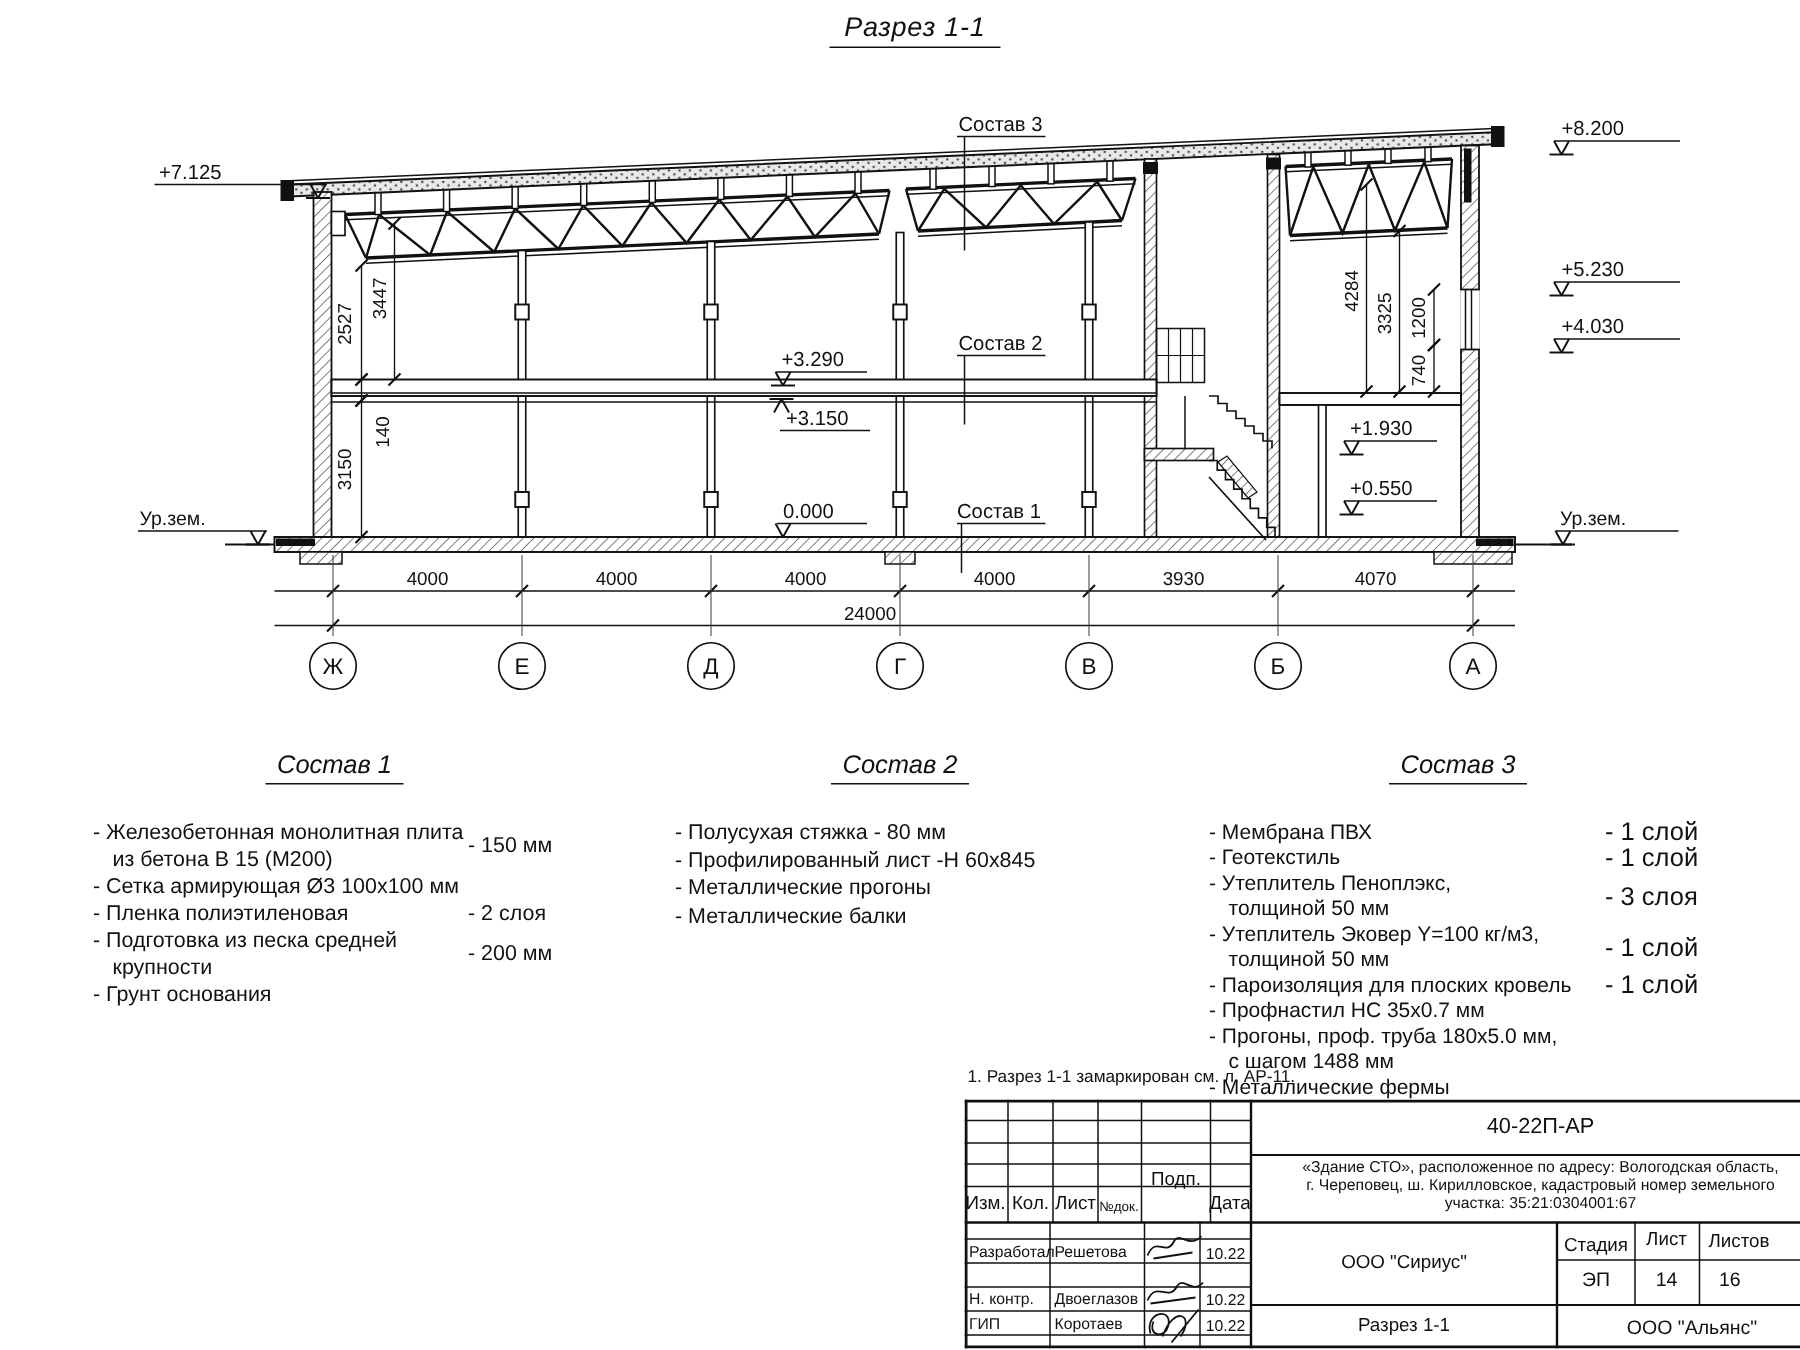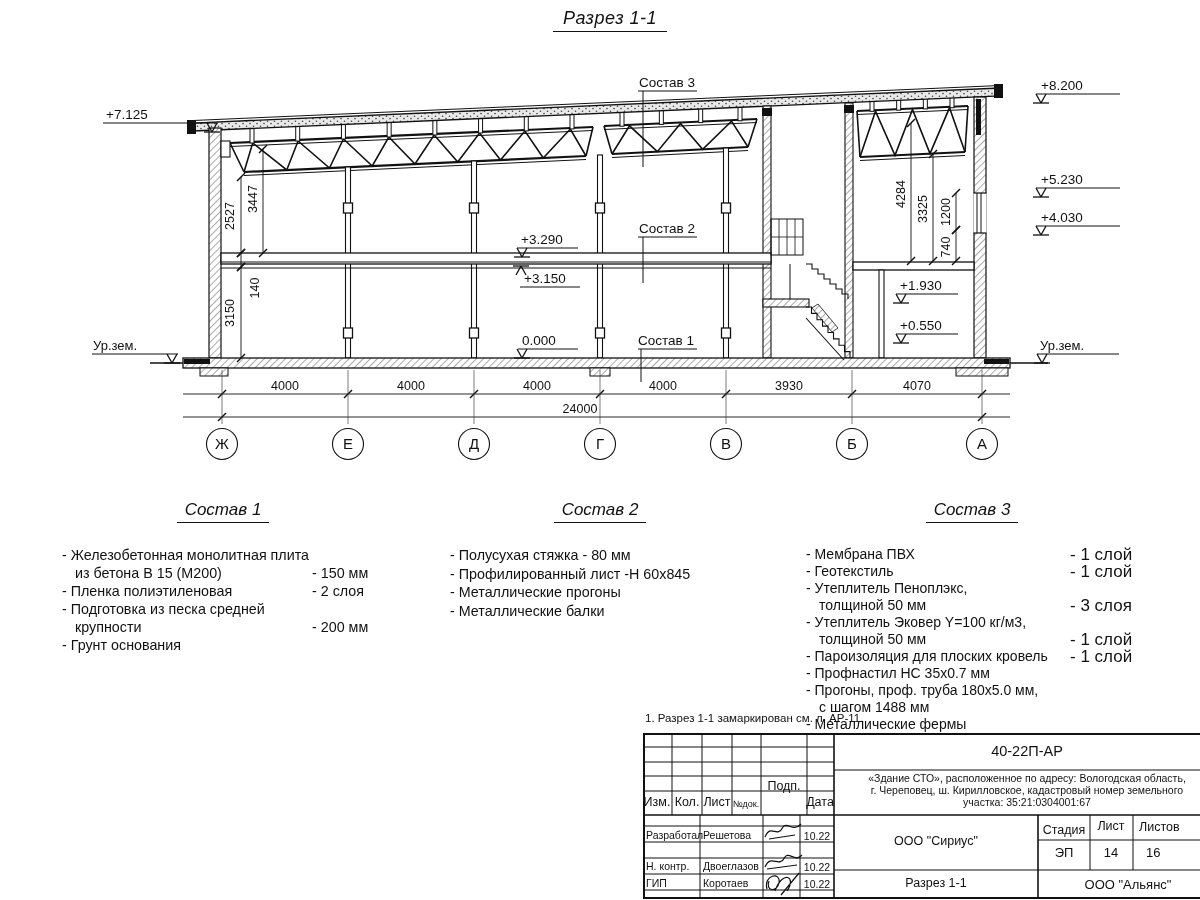--- a/index.html
+++ b/index.html
@@ -9,21 +9,21 @@
   }
   #dwg{position:absolute;left:0;top:0}
   #dwg text{font-family:"Liberation Sans",sans-serif;fill:#111}
   .main-title{position:absolute;left:460px;top:8px;width:300px;text-align:center}
   .main-title span{display:inline-block;font-style:italic;font-size:18px;letter-spacing:.5px;
     border-bottom:1.3px solid #111;padding:0 10px 2px}
   .spec{position:absolute}
   .spec-head-wrap{text-align:center}
   .spec-head{display:inline-block;font-style:italic;font-size:17px;border-bottom:1.2px solid #111;padding:0 8px 2px}
   .spec-items{margin-top:23px}
-  .spec-item{display:flex;align-items:flex-end}
+  .spec-item{display:flex;align-items:center}
   .spec-text{flex:1 1 auto;min-width:0}
   .spec-line{font-size:14.3px;line-height:18px;white-space:nowrap}
   #spec2 .spec-line{line-height:18.5px}
   #spec3 .spec-line{font-size:14px;line-height:17px}
   .cont{padding-left:13px}
   .spec-val{flex:0 0 72px;font-size:14.3px;line-height:18px;white-space:nowrap}
   #spec3 .spec-val{flex-basis:68px;font-size:17px;line-height:17px}
   .note{position:absolute;left:645px;top:712px;font-size:11.5px;white-space:nowrap}
   #titleblock{position:absolute;left:643px;top:733px;width:580px;height:166px}
   #tbgrid{position:absolute;left:0;top:0}
@@ -301,20 +301,26 @@
   <div class="spec-items">
     <div class="spec-item">
       <div class="spec-text">
         <div class="spec-line">- Железобетонная  монолитная плита</div>
         <div class="spec-line cont">из бетона В 15 (М200)</div>
       </div>
       <div class="spec-val">- 150 мм</div>
     </div>
     <div class="spec-item">
       <div class="spec-text">
+          <div class="spec-line">- Сетка армирующая Ø3 100х100 мм</div>
+        </div>
+      <div class="spec-val"></div>
+    </div>
+    <div class="spec-item">
+      <div class="spec-text">
           <div class="spec-line">- Пленка полиэтиленовая</div>
         </div>
       <div class="spec-val">-  2 слоя</div>
     </div>
     <div class="spec-item">
       <div class="spec-text">
         <div class="spec-line">- Подготовка из песка средней</div>
         <div class="spec-line cont">крупности</div>
       </div>
       <div class="spec-val">- 200 мм</div>

